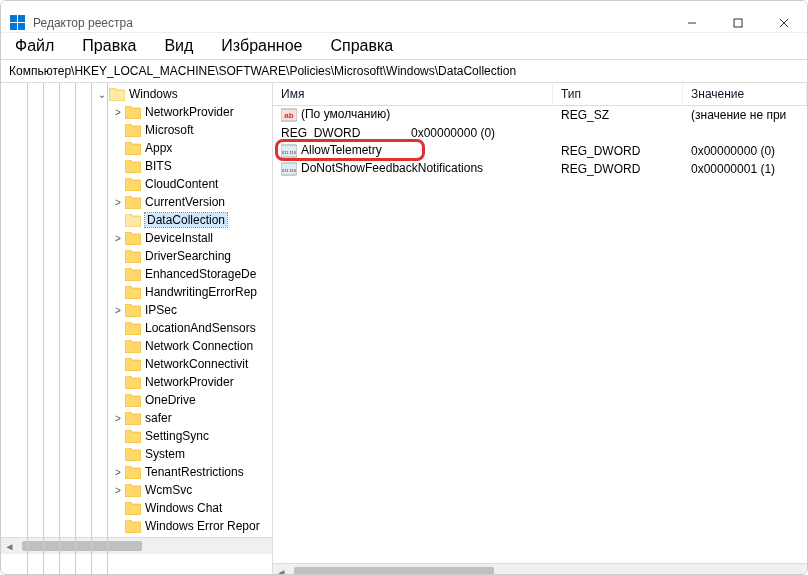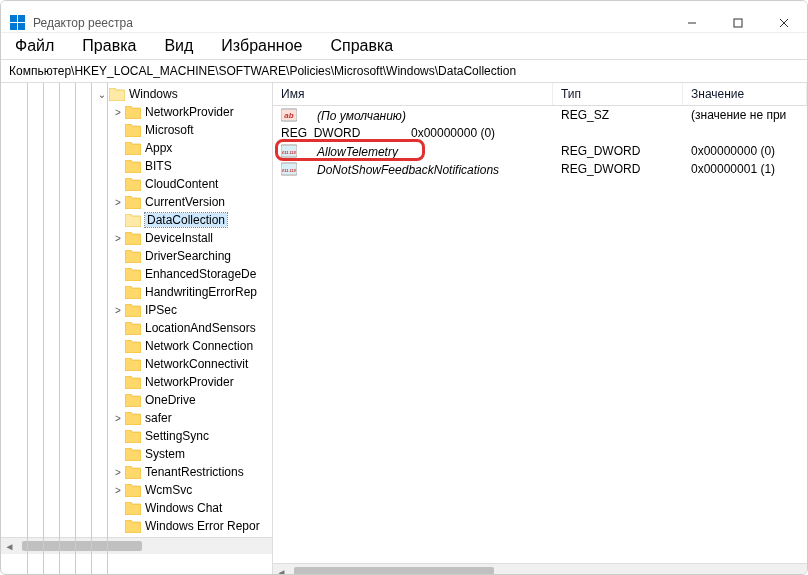--- a/index.html
+++ b/index.html
@@ -24,21 +24,21 @@
 .tree-lines { position: absolute; left: 0; top: 0; bottom: 0; width: 110px; pointer-events: none; }
 .tree-lines .vline { position: absolute; top: 0; bottom: 0; width: 1px; background: #ccc; }
 .list { flex: 1; overflow: auto; font-size: 12px; }
 .list-header { display: flex; border-bottom: 1px solid #ddd; position: sticky; top: 0; background: #fff; }
 .list-header div { padding: 4px 8px; border-right: 1px solid #eee; font-size: 12px; color: #0f172a; }
 .col-name { width: 280px; }
 .col-type { width: 130px; }
 .col-val { flex: 1; }
 .list-row { display: flex; align-items: center; height: 18px; }
 .list-row > div { padding: 0 8px; white-space: nowrap; overflow: hidden; }
-.list-row .namecell { display: flex; align-items: flex-end; gap: 20px; font-style: italic; }
+.list-row .namecell { display: flex; align-items: flex-start; gap: 4px; }
 .val-icon { width: 16px; height: 16px; flex-shrink: 0; }
 .highlight-frame { position: absolute; border: 3px solid #e03030; border-radius: 8px; pointer-events: none; }
 .scrollbar-h { height: 17px; background: #f0f0f0; border-top: 1px solid #ddd; display: flex; align-items: center; }
 .scrollbar-h .thumb { height: 10px; background: #c0c0c0; border-radius: 2px; margin-left: 4px; width: 120px; }
 .scrollbar-h .arrow { width: 17px; text-align: center; color: #777; font-size: 10px; }
 </style>
 </head>
 <body>
 
 <div class="titlebar">

